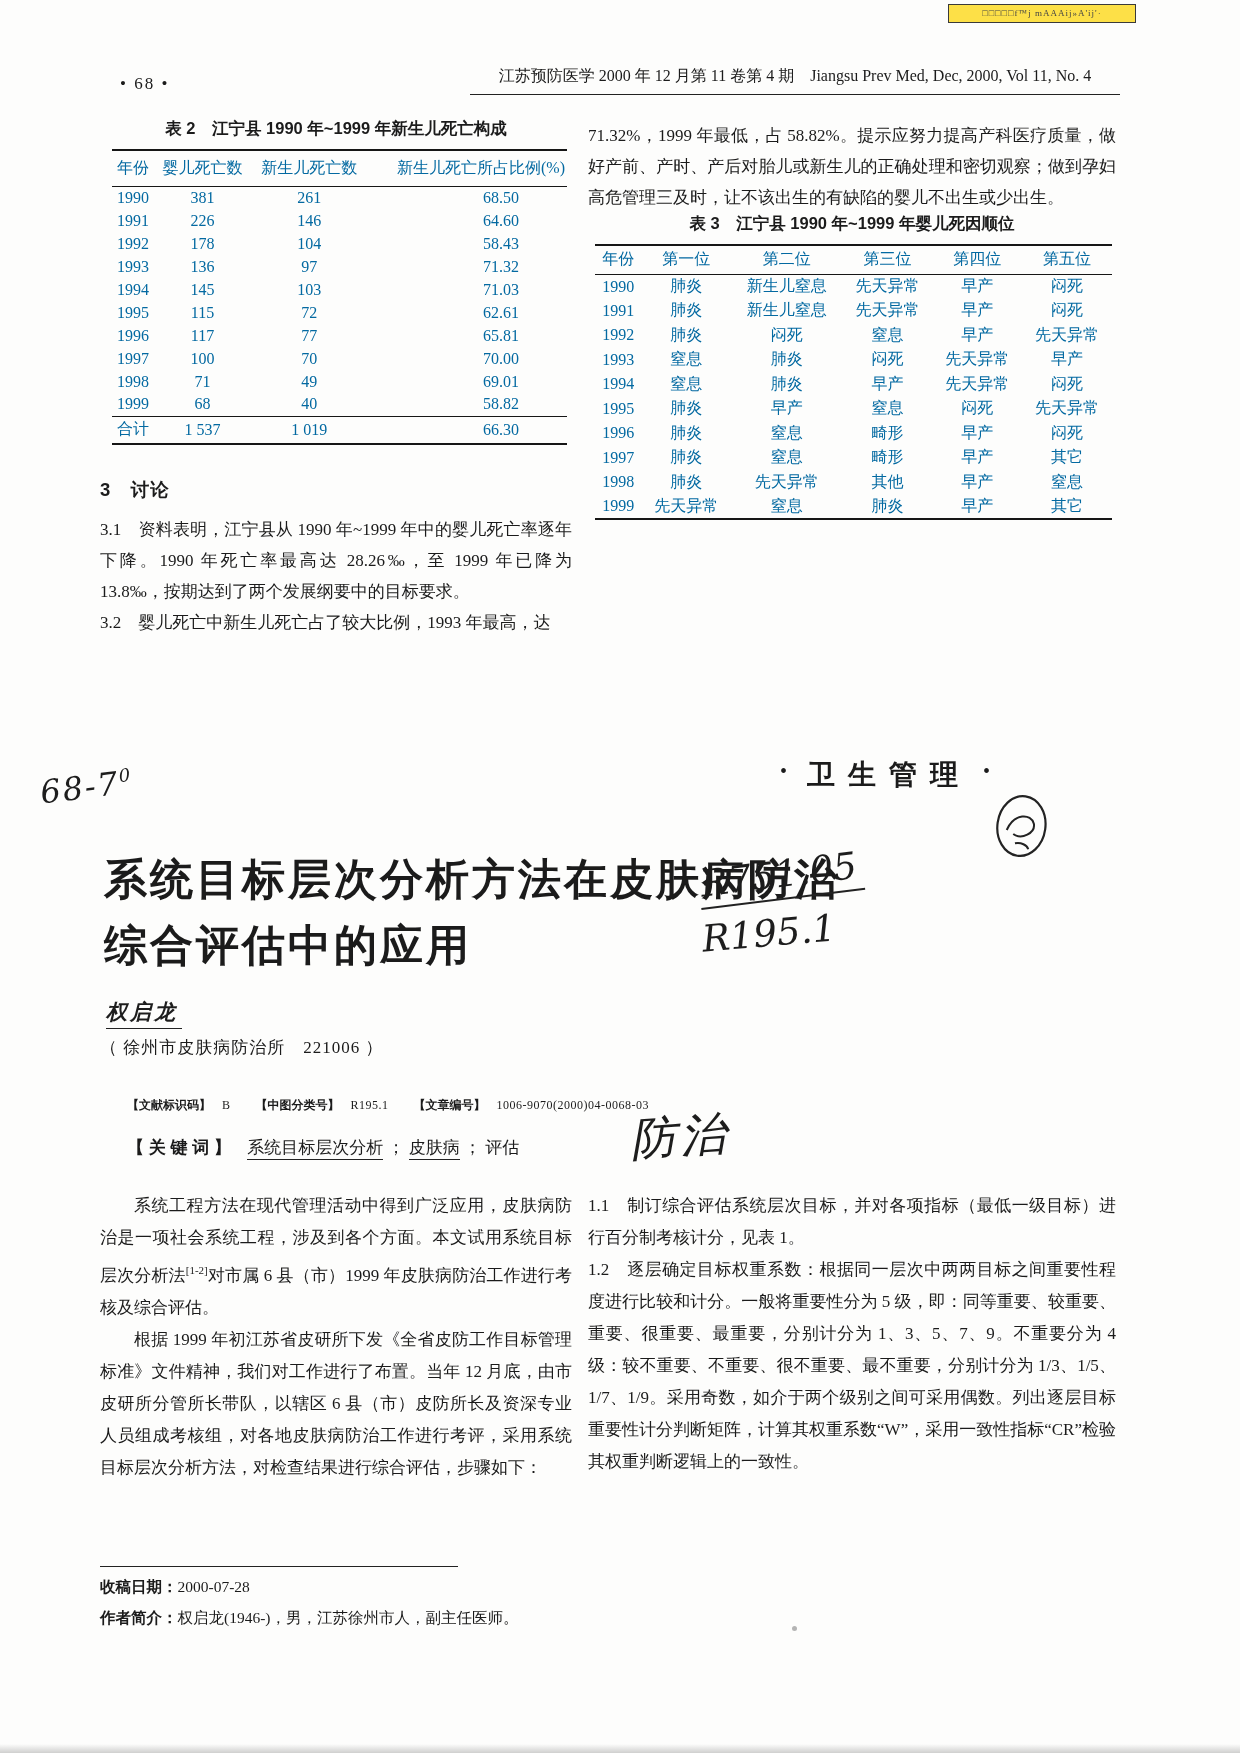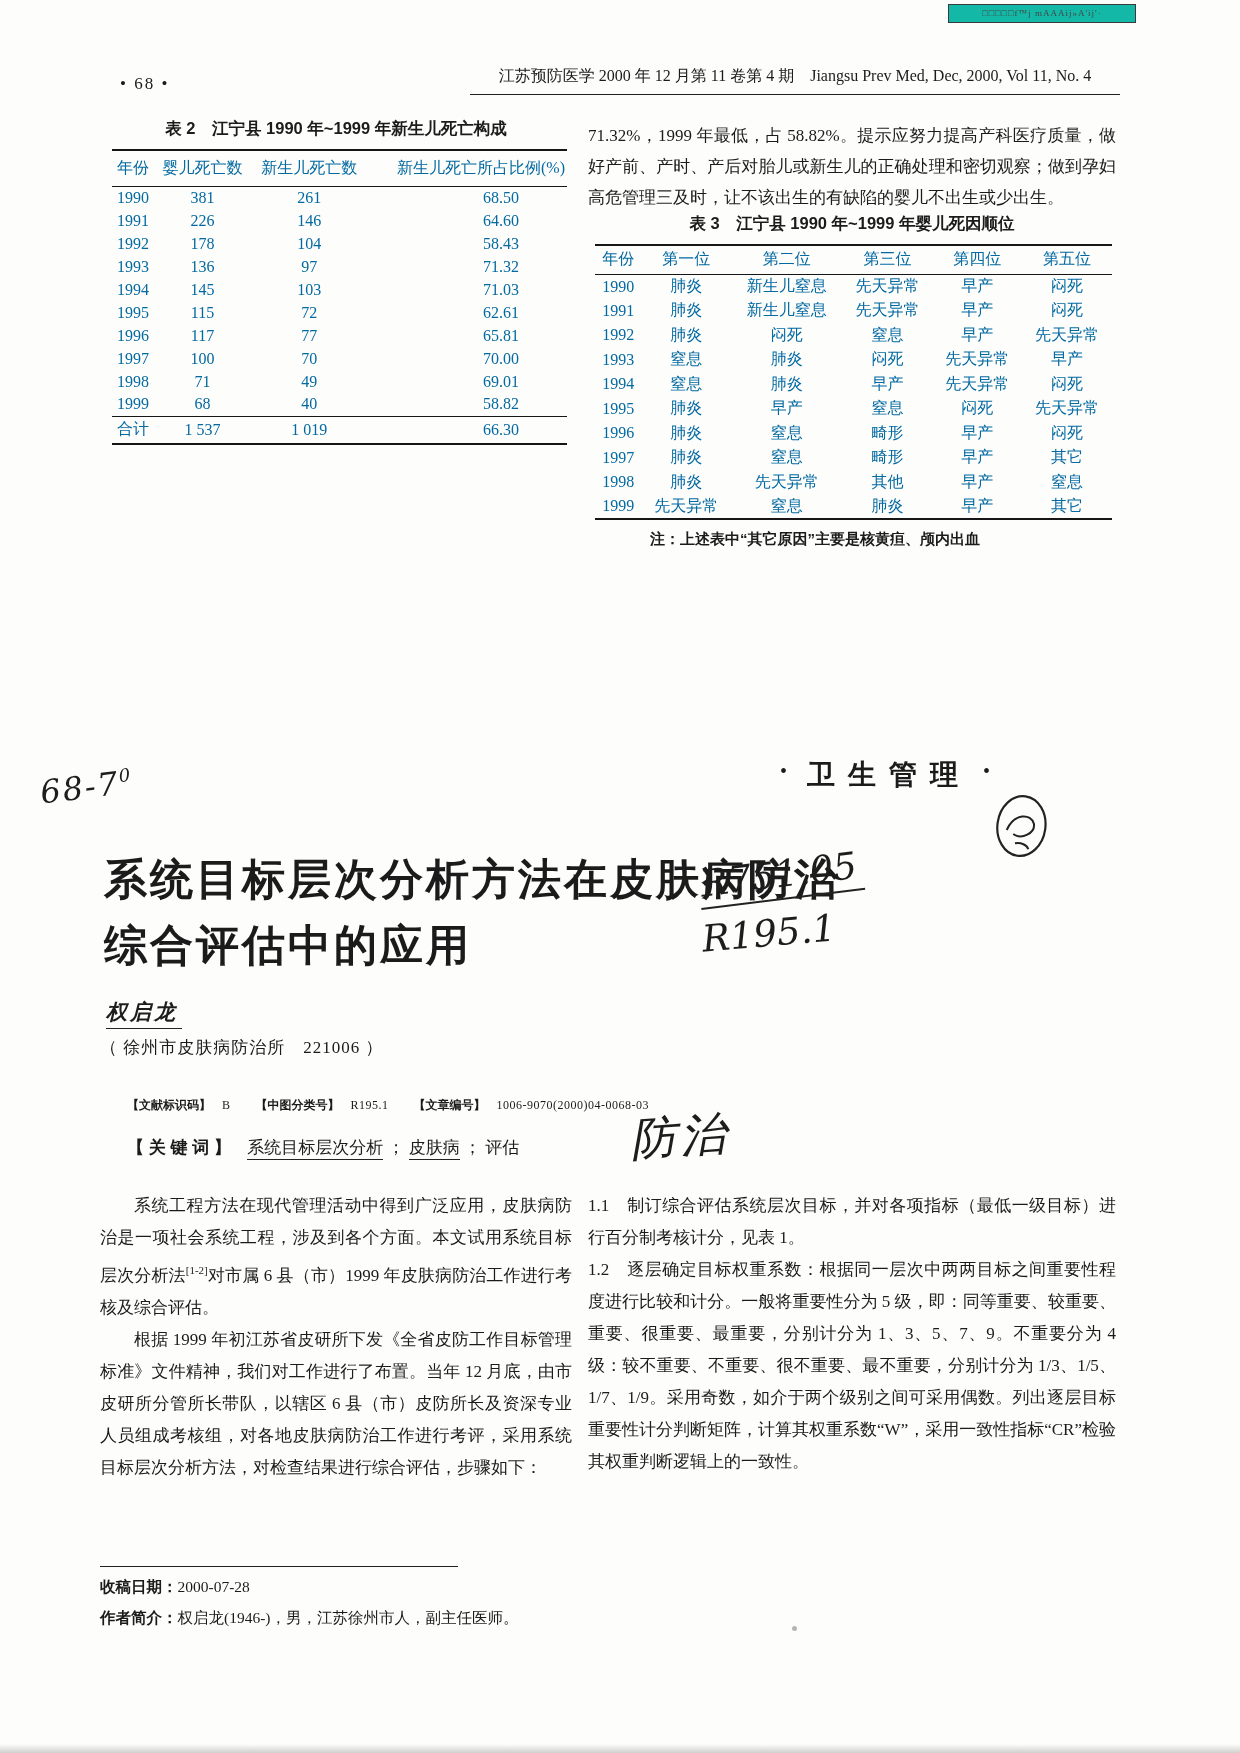--- a/index.html
+++ b/index.html
@@ -5,21 +5,21 @@
   html,body{margin:0;padding:0;background:#6b6b6b;}
   .page{
     position:relative;width:1240px;height:1753px;margin:0 auto;
     background:#fdfdfc;overflow:hidden;color:#1b1b1b;
     font-family:"Liberation Serif",serif;
   }
   .abs{position:absolute;}
   
   .stamp{
     left:948px;top:4px;width:186px;height:17px;
-    border:1px solid #3a3a3a;background:#14b8a6;
+    border:1px solid #3a3a3a;background:#fde047;
     font-size:9px;line-height:16px;letter-spacing:1px;
     text-align:center;color:#444;overflow:hidden;white-space:nowrap;
   }
   
   .pageno{left:120px;top:74px;font-size:17px;letter-spacing:2px;}
   .journal{
     left:470px;top:66px;width:650px;text-align:center;
     font-size:16px;padding-bottom:7px;border-bottom:1.6px solid #222;
     white-space:nowrap;
   }
@@ -182,20 +182,25 @@
         </tr>
         <tr class="total-row">
           <td>合计</td>
           <td>1 537</td>
           <td>1 019</td>
           <td>66.30</td>
         </tr>
       </tbody>
     </table>
 
+    <div class="discussion">
+      <h3>3　讨论</h3>
+      <p class="body-p">3.1　资料表明，江宁县从 1990 年~1999 年中的婴儿死亡率逐年下降。1990 年死亡率最高达 28.26‰，至 1999 年已降为 13.8‰，按期达到了两个发展纲要中的目标要求。</p>
+      <p class="body-p">3.2　婴儿死亡中新生儿死亡占了较大比例，1993 年最高，达</p>
+    </div>
   </section>
 
   <section class="abs col-right-top">
     <p class="body-p rt-para">71.32%，1999 年最低，占 58.82%。提示应努力提高产科医疗质量，做好产前、产时、产后对胎儿或新生儿的正确处理和密切观察；做到孕妇高危管理三及时，让不该出生的有缺陷的婴儿不出生或少出生。</p>
 
     <div class="tbl-title">表 3　江宁县 1990 年~1999 年婴儿死因顺位</div>
     <table class="paper t3">
       <thead>
         <tr>
           <th>年份</th>
@@ -282,21 +287,20 @@
         <tr>
           <td>1999</td>
           <td>先天异常</td>
           <td>窒息</td>
           <td>肺炎</td>
           <td>早产</td>
           <td>其它</td>
         </tr>
       </tbody>
     </table>
-    <div class="t3-note">注：上述表中“其它原因”主要是核黄疸、颅内出血</div>
   </section>
 
   <div class="abs hand hand-pages">
     <span>68-7</span><sup>0</sup>
   </div>
   <div class="abs health-mgmt">
     <span class="blt">•</span>
     <span class="lbl">卫生管理</span>
     <span class="blt">•</span>
   </div>

